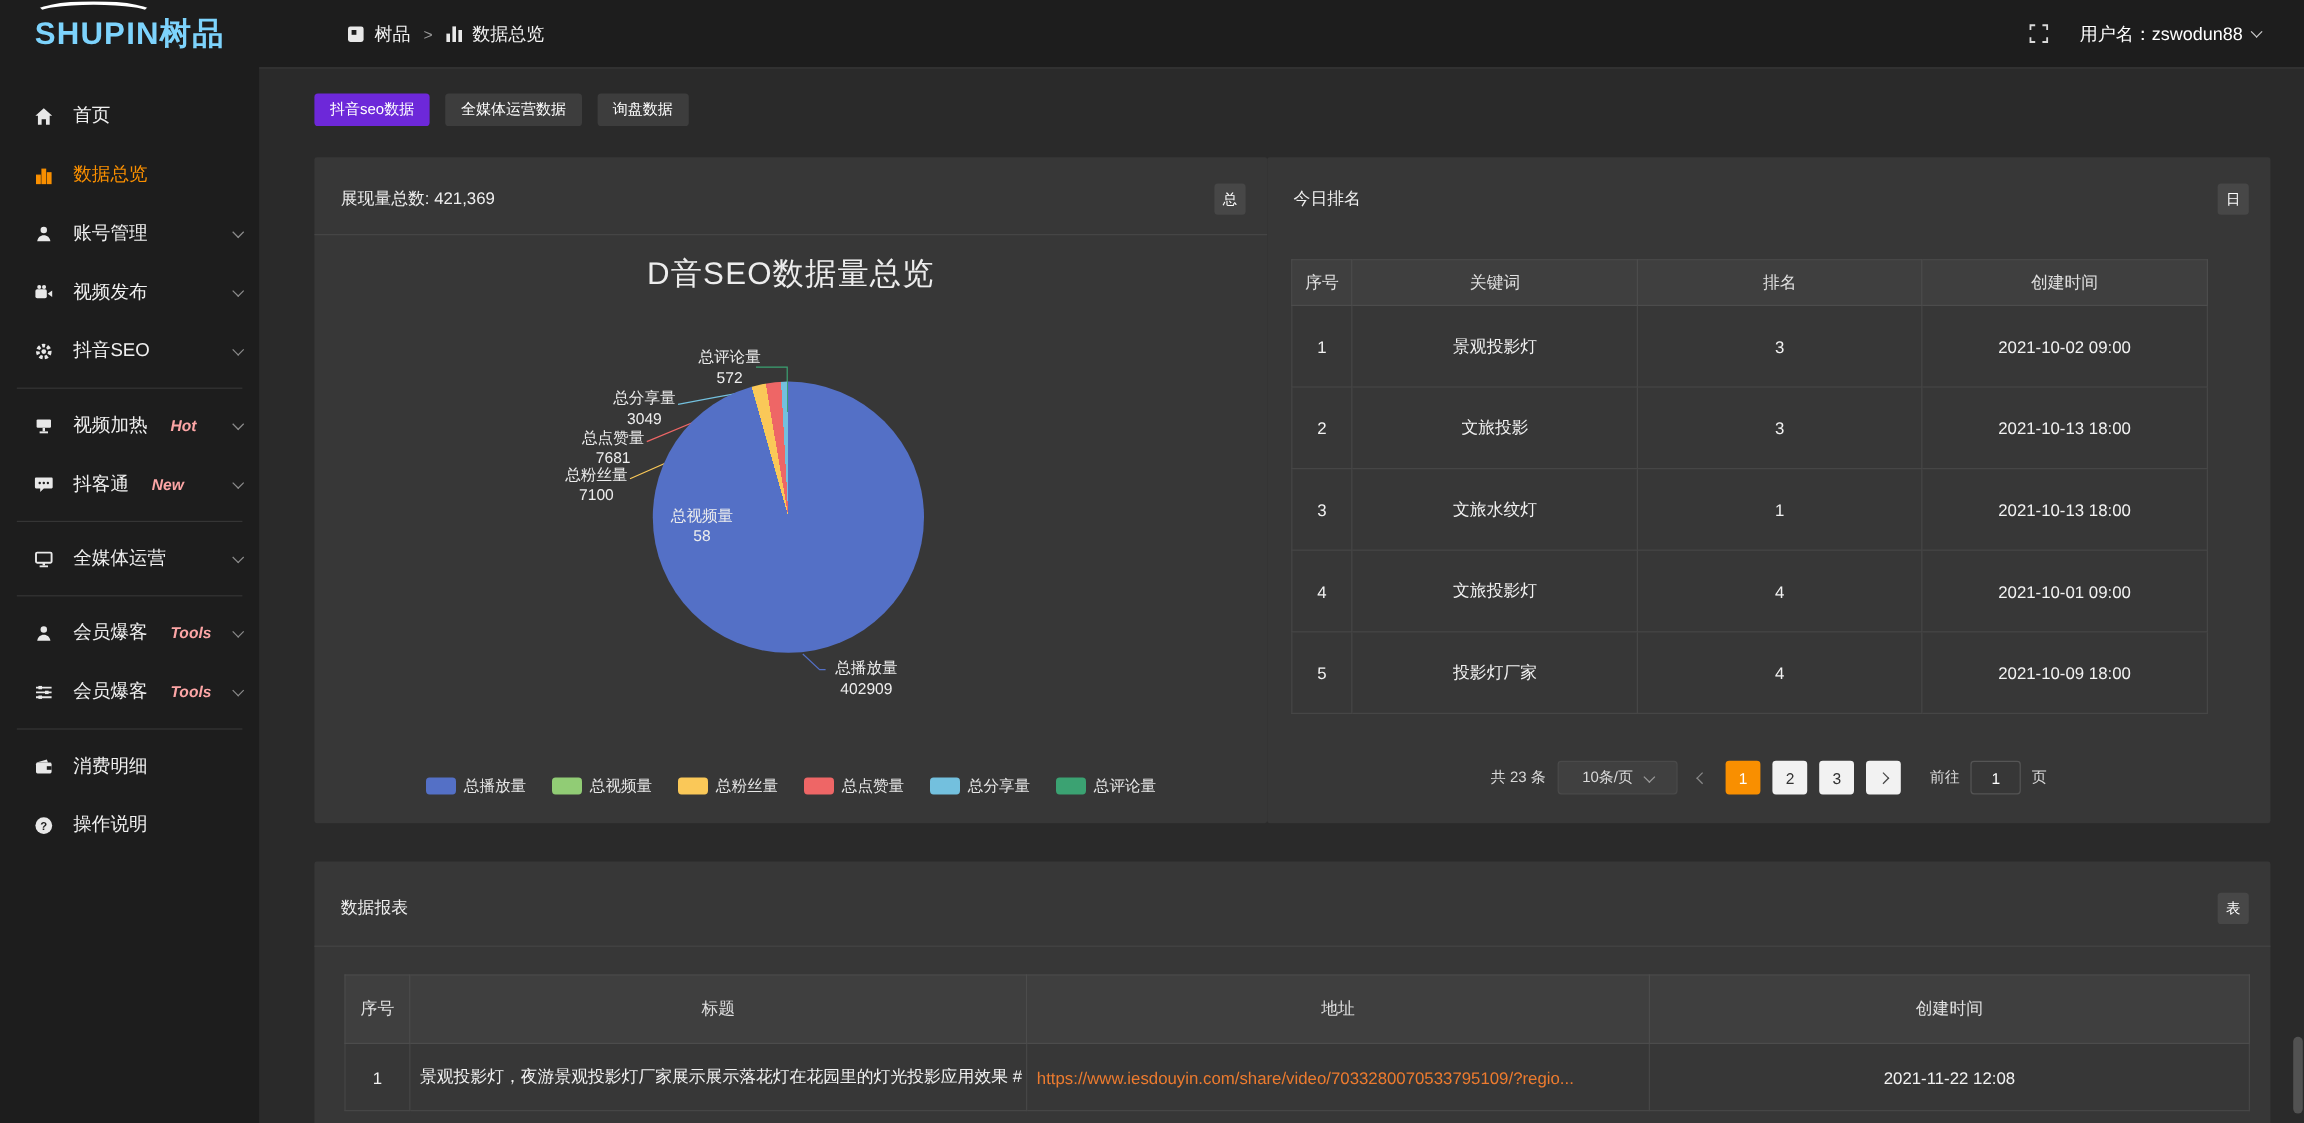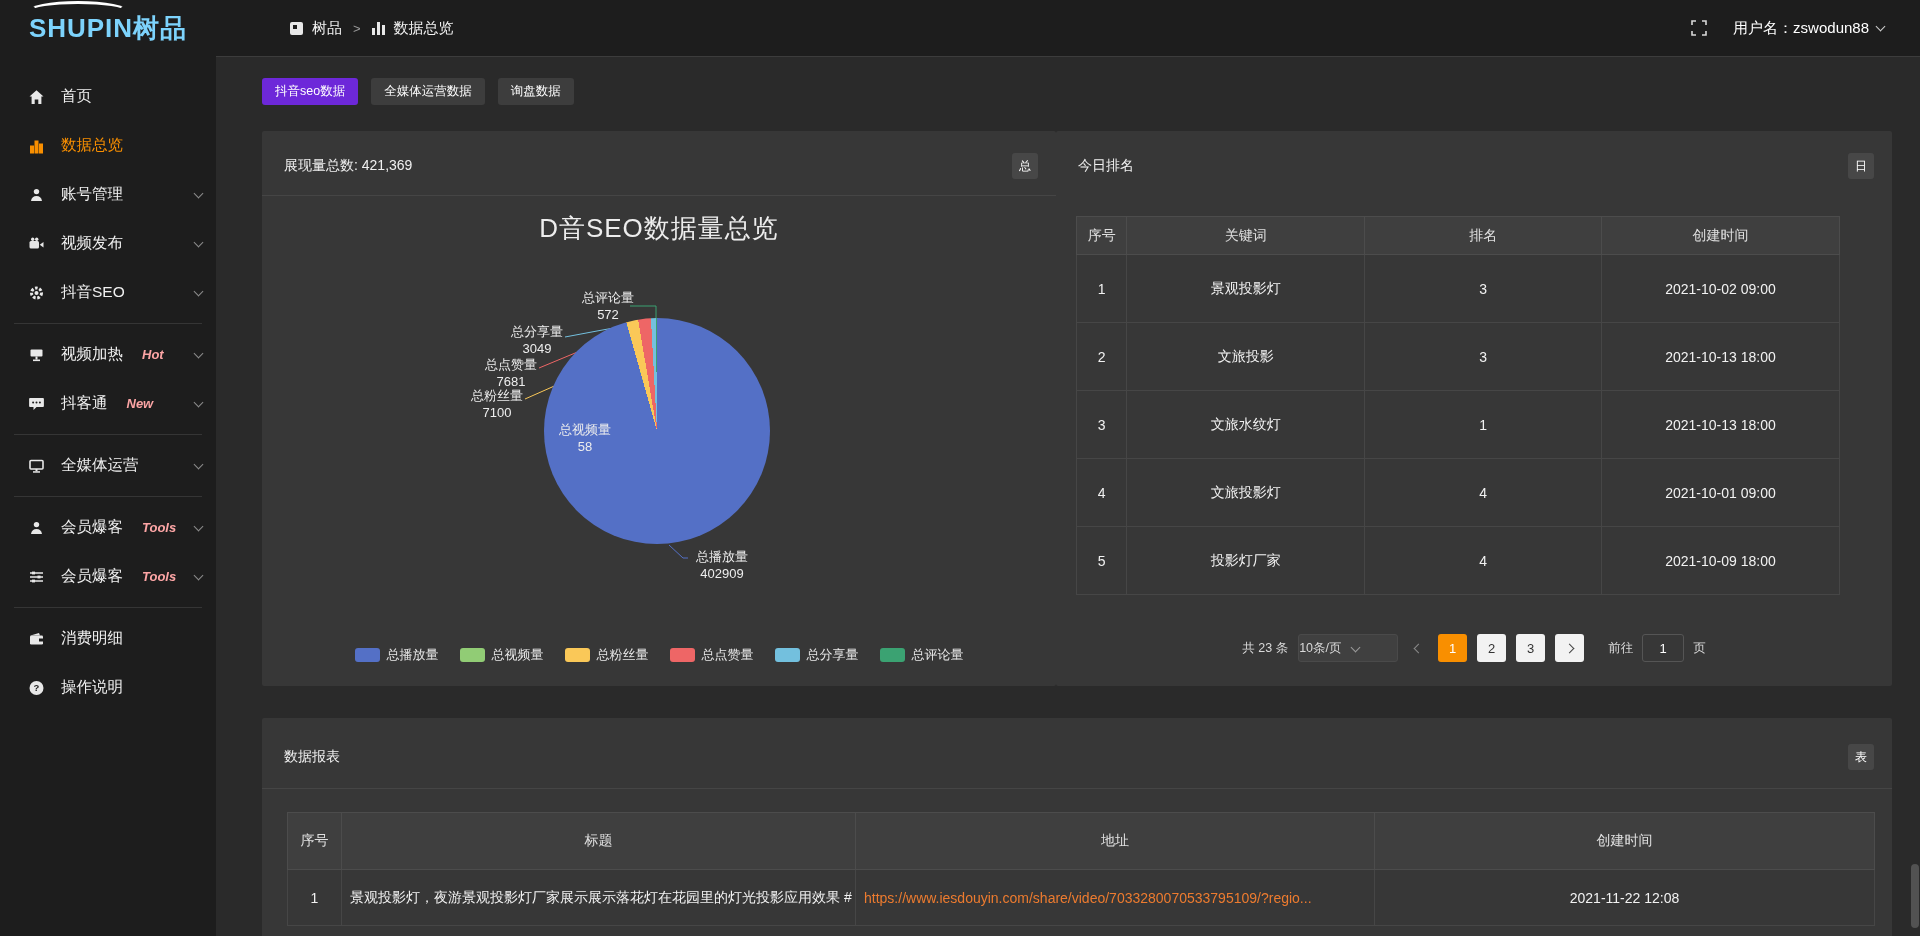--- a/index.html
+++ b/index.html
@@ -56,21 +56,21 @@
   .legend-item { display:flex; align-items:center; gap:7px; font-size:13px; color:#e8e8e8; cursor:pointer; }
   .swatch { width:25px; height:14px; border-radius:3px; }
 
   table { border-collapse:collapse; table-layout:fixed; }
   .rank-table { position:absolute; left:20px; top:85px; width:764px; }
   .rank-table th { height:38px; background:#3f3f3f; font-weight:normal; font-size:14px; color:#e0e0e0; border:1px solid #4c4c4c; }
   .rank-table td { height:68px; font-size:14px; color:#f2f2f2; text-align:center; border:1px solid #464646; }
   .col-idx { width:6.6%; } .col-a { width:31.2%; } .col-b { width:31%; } .col-c { width:31.2%; }
 
   .pager { position:absolute; left:0; bottom:24px; width:100%; display:flex; align-items:center; justify-content:center; gap:10px; font-size:12.5px; color:#d9d9d9; }
-  .page-size { width:100px; height:28px; background:#404040; border:1px solid #4a4a4a; border-radius:3px; display:flex; align-items:center; justify-content:flex-start; gap:10px; cursor:pointer; }
+  .page-size { width:100px; height:28px; background:#404040; border:1px solid #4a4a4a; border-radius:3px; display:flex; align-items:center; justify-content:center; gap:10px; cursor:pointer; }
   .page-size .chev { border-color:#9a9a9a; margin-top:-2px; }
   .pg-prev { width:20px; display:flex; justify-content:center; cursor:pointer; }
   .pg-prev .arrow { width:7px; height:7px; border-left:1.6px solid #8a8a8a; border-bottom:1.6px solid #8a8a8a; transform:rotate(45deg); }
   .pg-btn { width:29px; height:28px; background:#f2f2f2; color:#333; border-radius:3px; display:flex; align-items:center; justify-content:center; font-size:13px; cursor:pointer; }
   .pg-btn.active { background:#f98f00; color:#fff; }
   .pg-next { width:29px; height:28px; background:#f2f2f2; border-radius:3px; display:flex; align-items:center; justify-content:center; cursor:pointer; }
   .pg-next .arrow { width:7px; height:7px; border-right:1.6px solid #444; border-top:1.6px solid #444; transform:rotate(45deg); }
   .goto { margin-left:14px; display:flex; align-items:center; gap:9px; }
   .goto input { width:42px; height:28px; background:transparent; border:1px solid #555; border-radius:3px; color:#fff; text-align:center; font-size:13px; font-family:inherit; }
 

